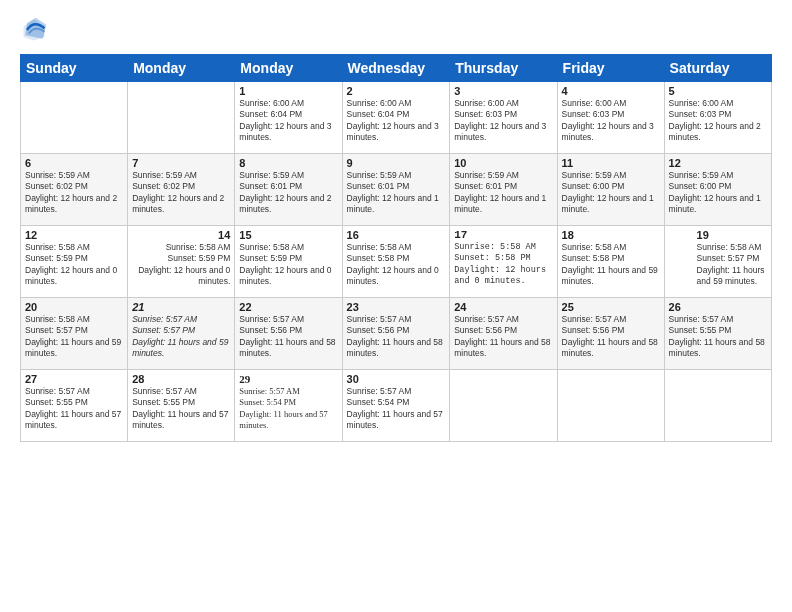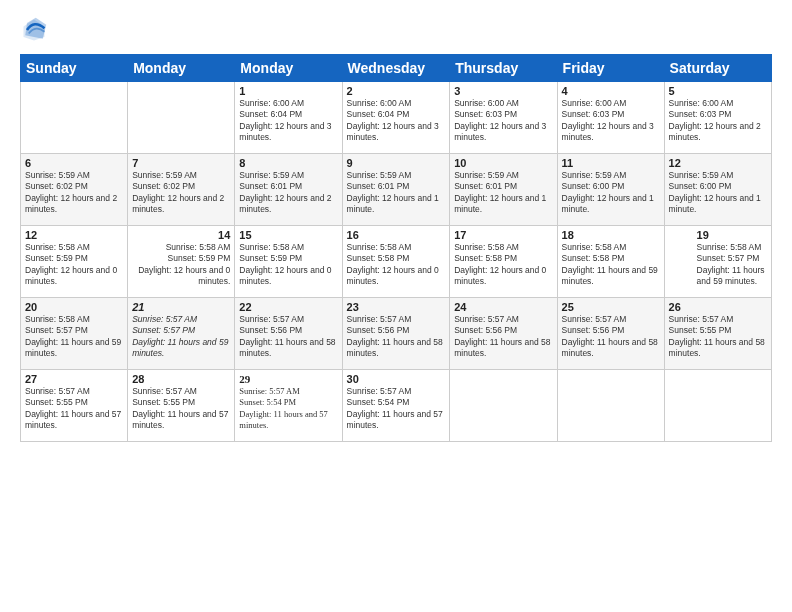--- a/index.html
+++ b/index.html
@@ -203,21 +203,21 @@
         <div class="day-info">Sunrise: 5:58 AM<br>Sunset: 5:59 PM<br>Daylight: 12 hours and 0 minutes.</div>
           </td>
           <td style="background: rgb(255, 255, 255);">
             <div class="day-num">15</div>
         <div class="day-info">Sunrise: 5:58 AM<br>Sunset: 5:59 PM<br>Daylight: 12 hours and 0 minutes.</div>
           </td>
           <td style="background: rgb(255, 255, 255);">
             <div class="day-num">16</div>
         <div class="day-info">Sunrise: 5:58 AM<br>Sunset: 5:58 PM<br>Daylight: 12 hours and 0 minutes.</div>
           </td>
-          <td style="background: rgb(255, 255, 255);">
+          <td style="background: rgb(255, 255, 255); font-family: Liberation Mono, monospace;">
             <div class="day-num">17</div>
         <div class="day-info">Sunrise: 5:58 AM<br>Sunset: 5:58 PM<br>Daylight: 12 hours and 0 minutes.</div>
           </td>
           <td style="background: rgb(255, 255, 255);">
             <div class="day-num">18</div>
         <div class="day-info">Sunrise: 5:58 AM<br>Sunset: 5:58 PM<br>Daylight: 11 hours and 59 minutes.</div>
           </td>
           <td style="background: rgb(255, 255, 255); padding-left: 32px;">
             <div class="day-num">19</div>
         <div class="day-info">Sunrise: 5:58 AM<br>Sunset: 5:57 PM<br>Daylight: 11 hours and 59 minutes.</div>

